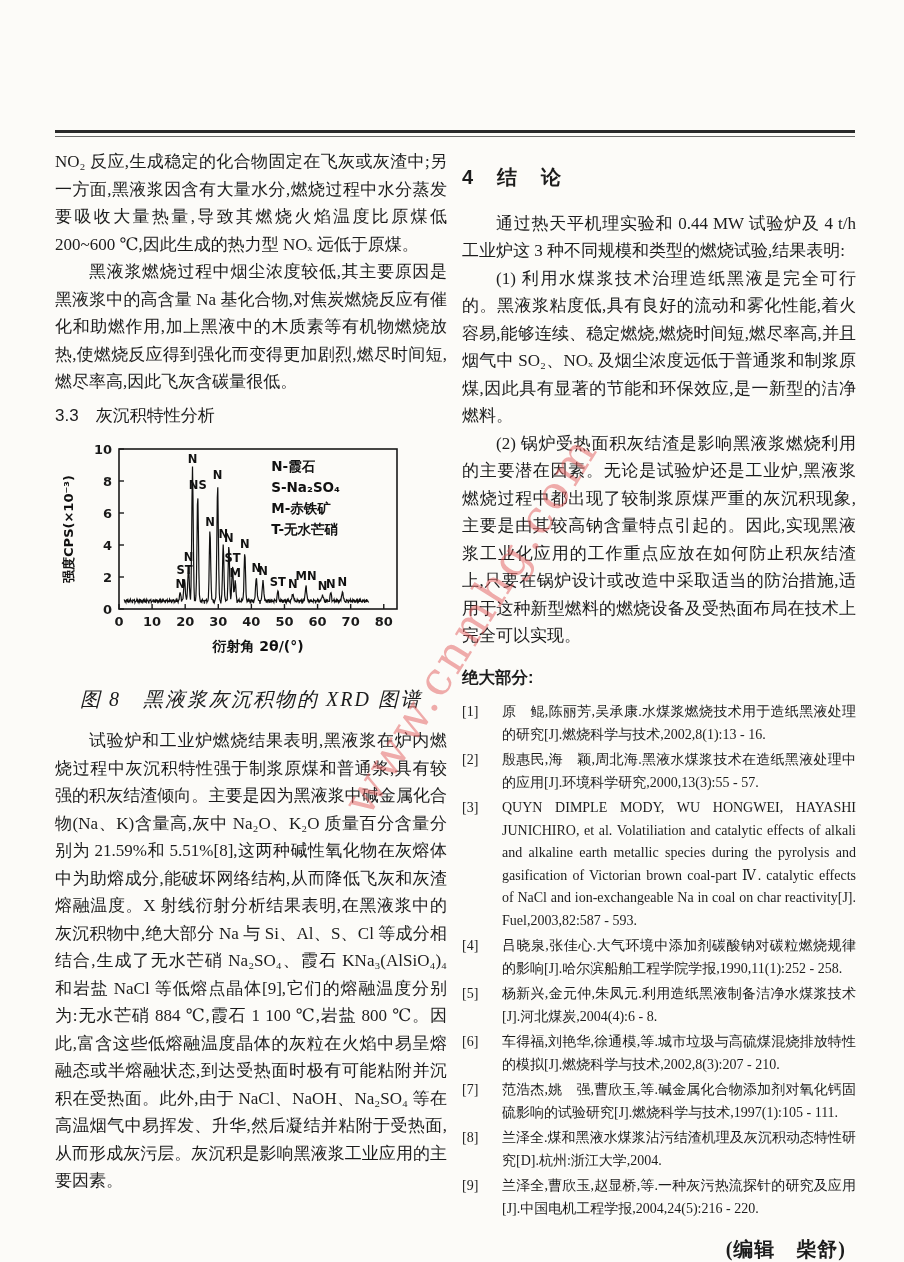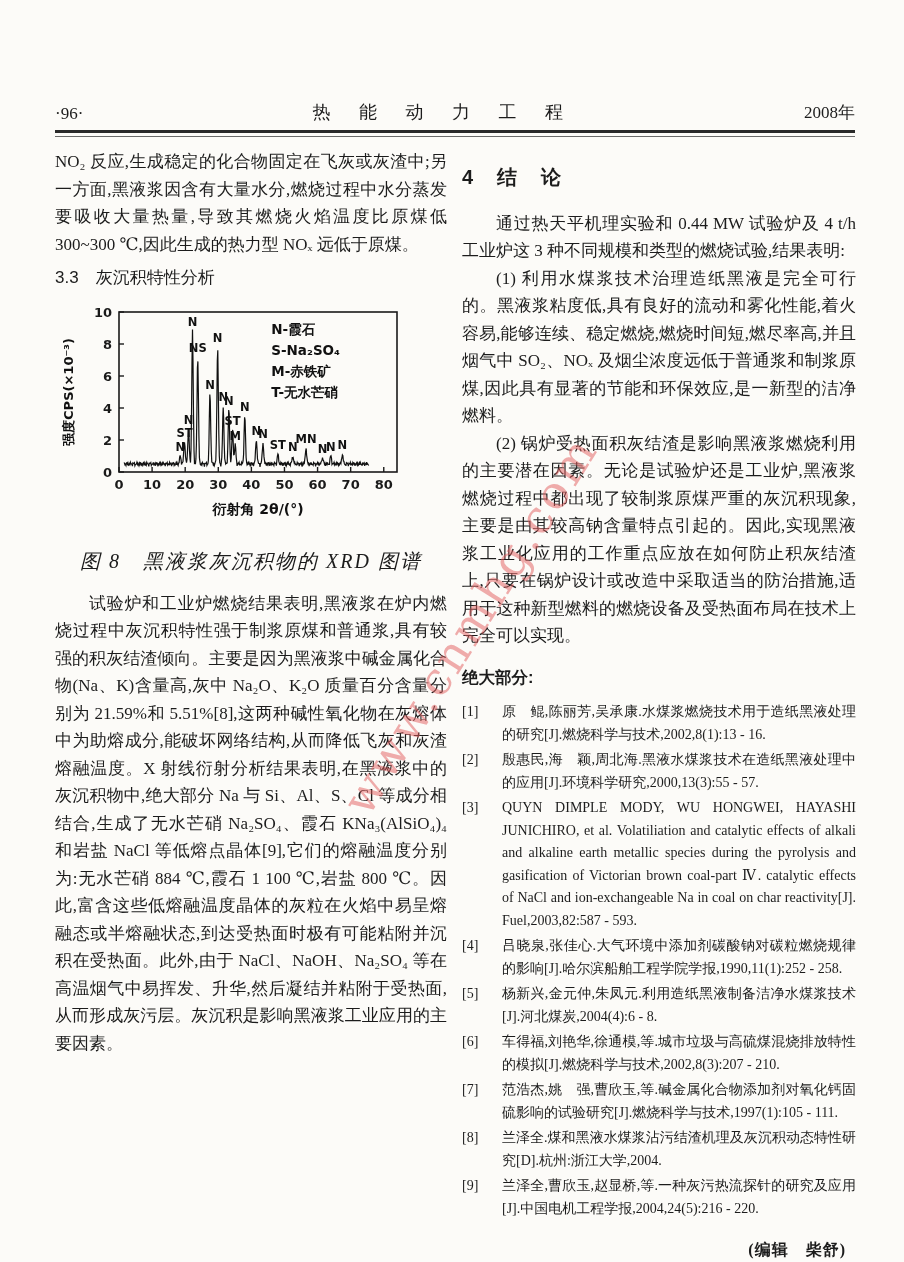--- a/index.html
+++ b/index.html
@@ -40,46 +40,42 @@
   .fig-caption{
     text-align:center;font-size:20px;letter-spacing:2px;margin:10px 0 14px 0;
     font-style:italic;
   }
   svg text{font-family:"DejaVu Sans","Liberation Sans",sans-serif;}
   
   .refs-head{font-weight:bold;font-size:16.5px;margin:14px 0 10px 0;
     font-family:"Liberation Sans","DejaVu Sans",sans-serif;}
   .ref-item{position:relative;padding-left:40px;font-size:14px;line-height:22.5px;margin:0 0 3px 0;text-align:justify;}
   .ref-num{position:absolute;left:0;top:0;}
-  .editor-note{text-align:right;font-size:16px;letter-spacing:1px;margin-top:16px;padding-right:10px;font-weight:bold;}
+  .editor-note{text-align:right;font-size:20px;letter-spacing:1px;margin-top:16px;padding-right:10px;font-weight:bold;}
   
   .watermark{
     position:absolute;left:250px;top:598px;width:440px;
     transform:rotate(-58deg);transform-origin:center;
     font-size:46px;color:rgba(226,92,92,0.5);
     font-family:"DejaVu Serif","Liberation Serif",serif;
     letter-spacing:3px;text-align:center;pointer-events:none;z-index:5;
   }
 </style>
 </head>
 <body>
 
 <div class="page">
 
-  <div class="header">
-    <span>·96·</span>
-    <span class="journal-title">热 能 动 力 工 程</span>
-    <span>2008年</span>
-  </div>
   <div class="header-rule"></div>
 
   <div class="watermark">www.cnmhg.com</div>
 
   <div class="col col-left">
-    <p class="para noindent">NO₂ 反应,生成稳定的化合物固定在飞灰或灰渣中;另一方面,黑液浆因含有大量水分,燃烧过程中水分蒸发要吸收大量热量,导致其燃烧火焰温度比原煤低 300~300 ℃,因此生成的热力型 NOₓ 远低于原煤。</p>
+    <p class="para noindent">NO₂ 反应,生成稳定的化合物固定在飞灰或灰渣中;另一方面,黑液浆因含有大量水分,燃烧过程中水分蒸发要吸收大量热量,导致其燃烧火焰温度比原煤低 200~600 ℃,因此生成的热力型 NOₓ 远低于原煤。</p>
+    <p class="para">黑液浆燃烧过程中烟尘浓度较低,其主要原因是黑液浆中的高含量 Na 基化合物,对焦炭燃烧反应有催化和助燃作用,加上黑液中的木质素等有机物燃烧放热,使燃烧反应得到强化而变得更加剧烈,燃尽时间短,燃尽率高,因此飞灰含碳量很低。</p>
     <div class="subhead">3.3　灰沉积特性分析</div>
 
     <div class="figure-block">
       <svg id="xrd-svg" width="372" height="228" viewBox="0 0 372 228">
         <g id="xrd-axes">
             <rect x="62" y="10" width="278" height="160" fill="none" stroke="#1a1a1a" stroke-width="1.6"></rect>
           </g>
         <g id="xrd-xticks">
             <line x1="62" y1="170" x2="62" y2="165" stroke="#1a1a1a" stroke-width="1.4"></line>
             <text x="62" y="187" text-anchor="middle" font-size="13" font-weight="bold" fill="#1a1a1a">0</text>

